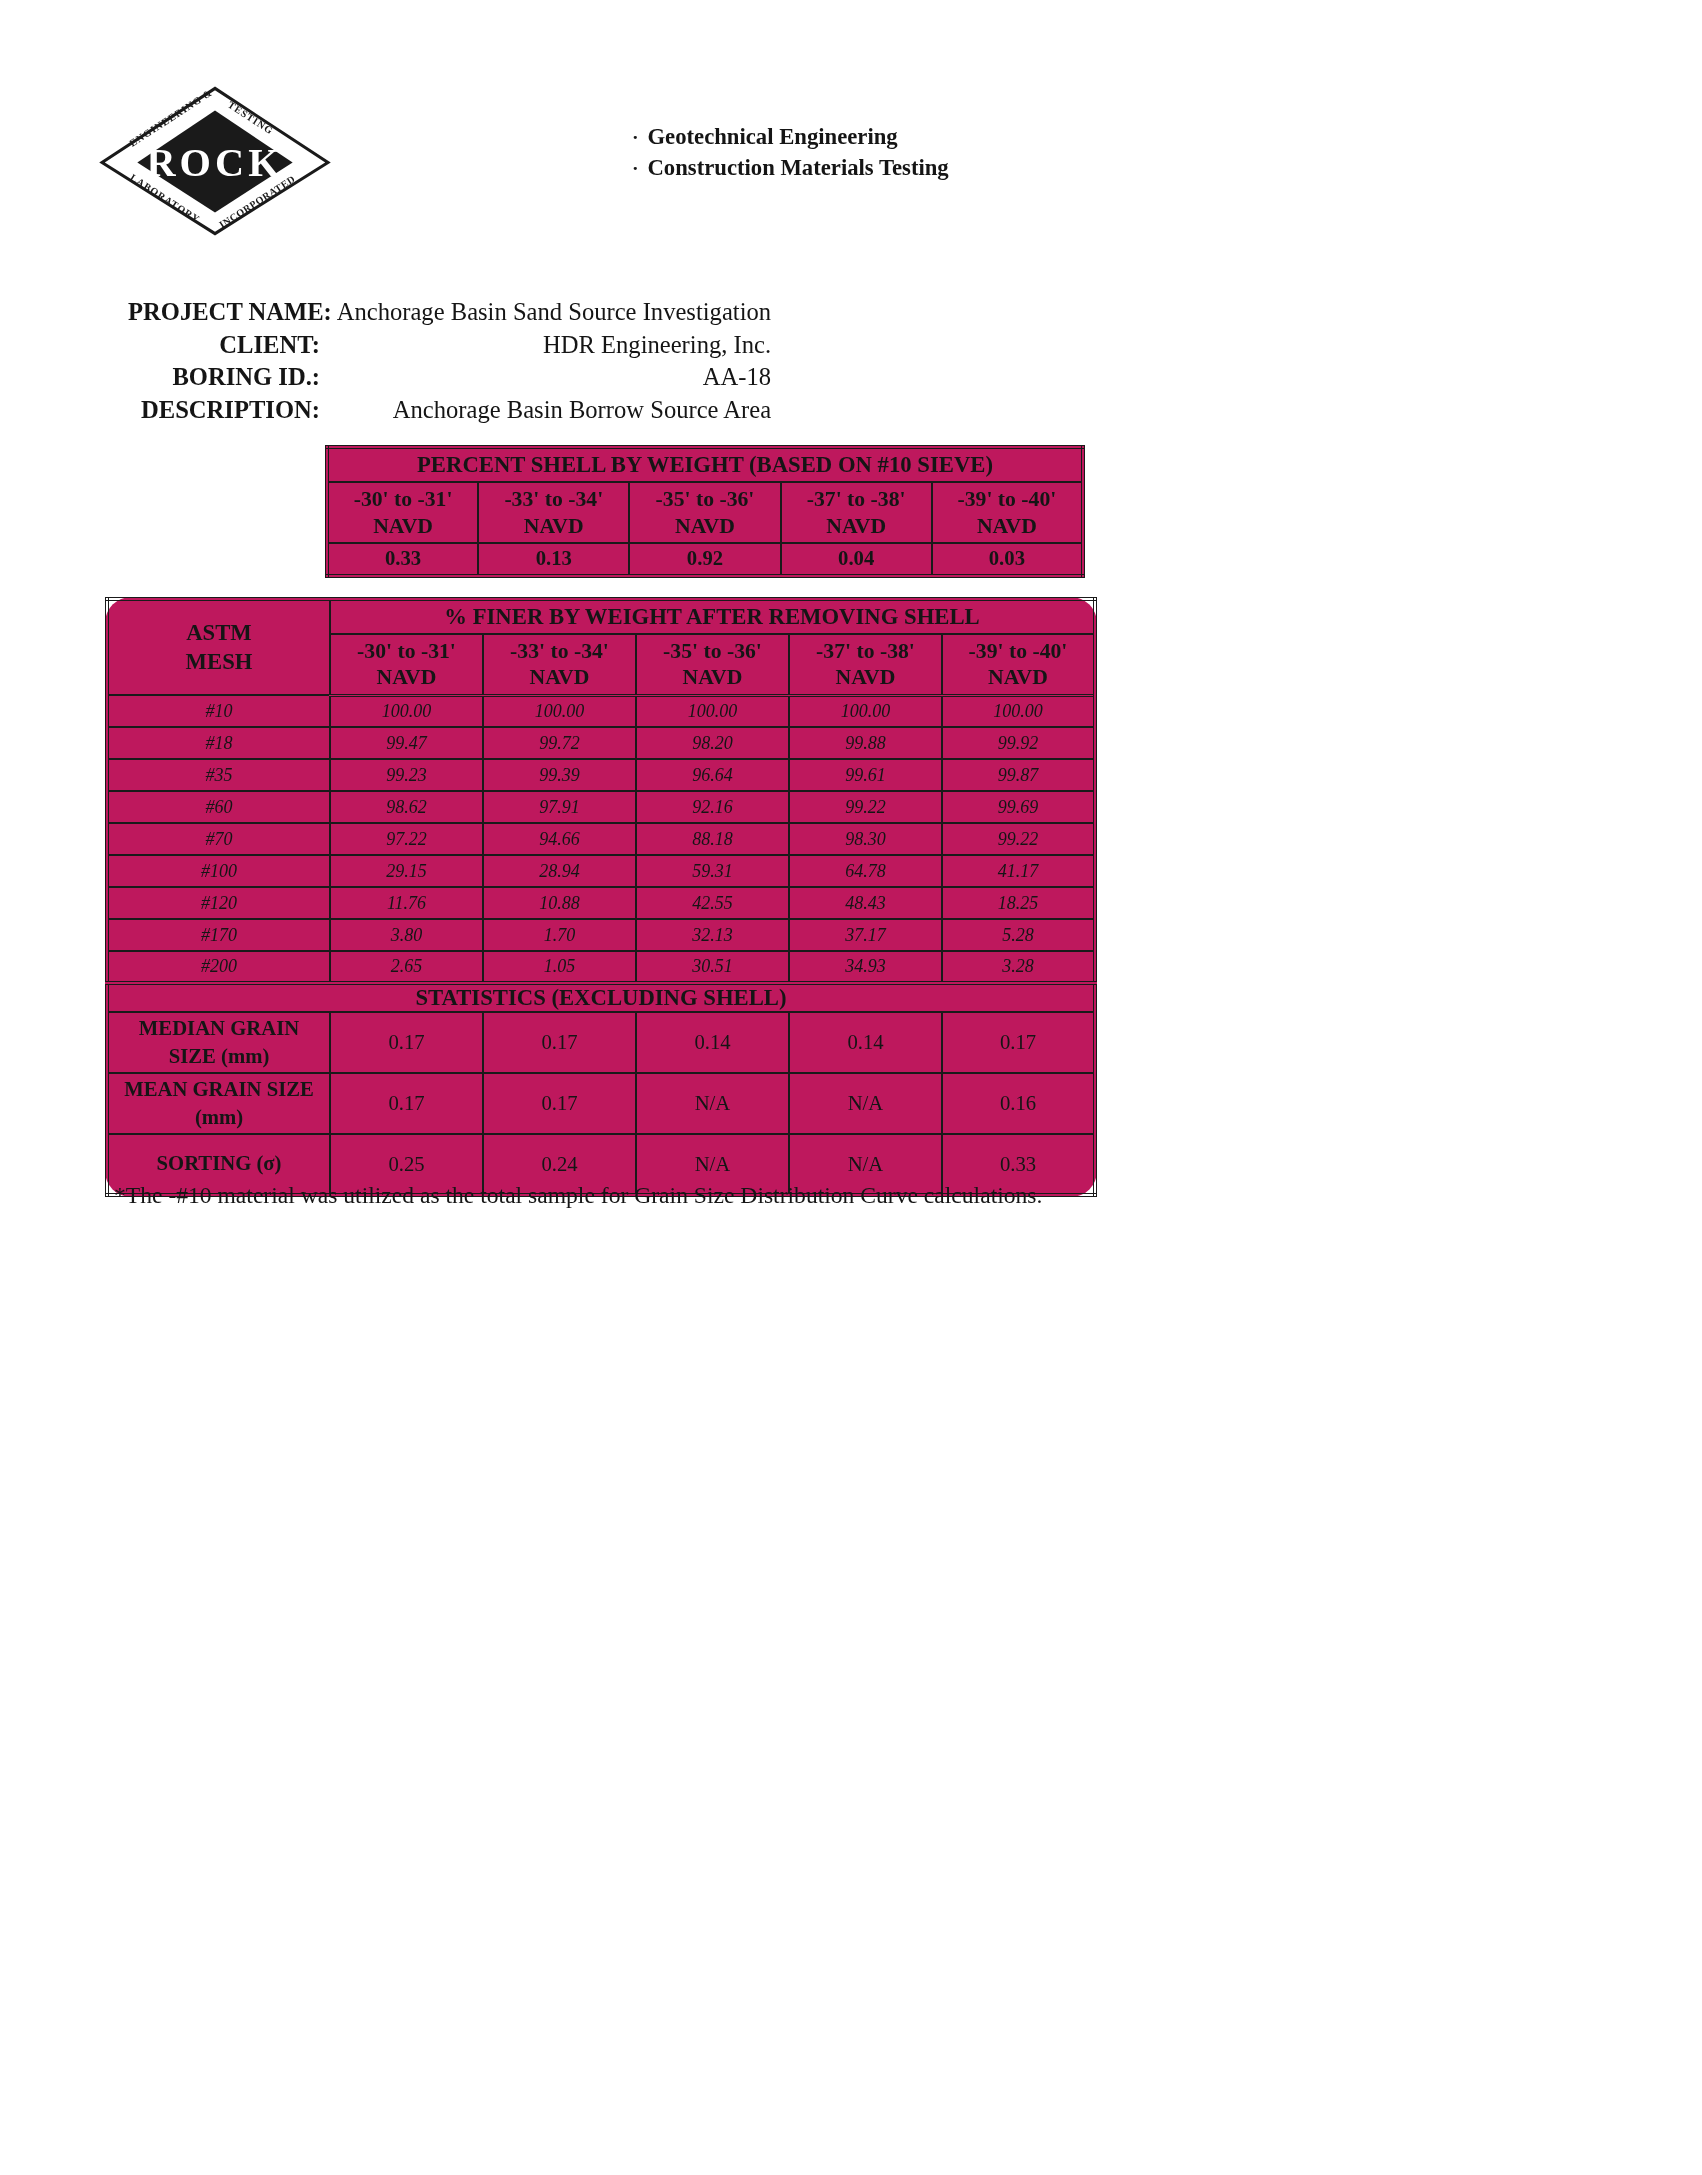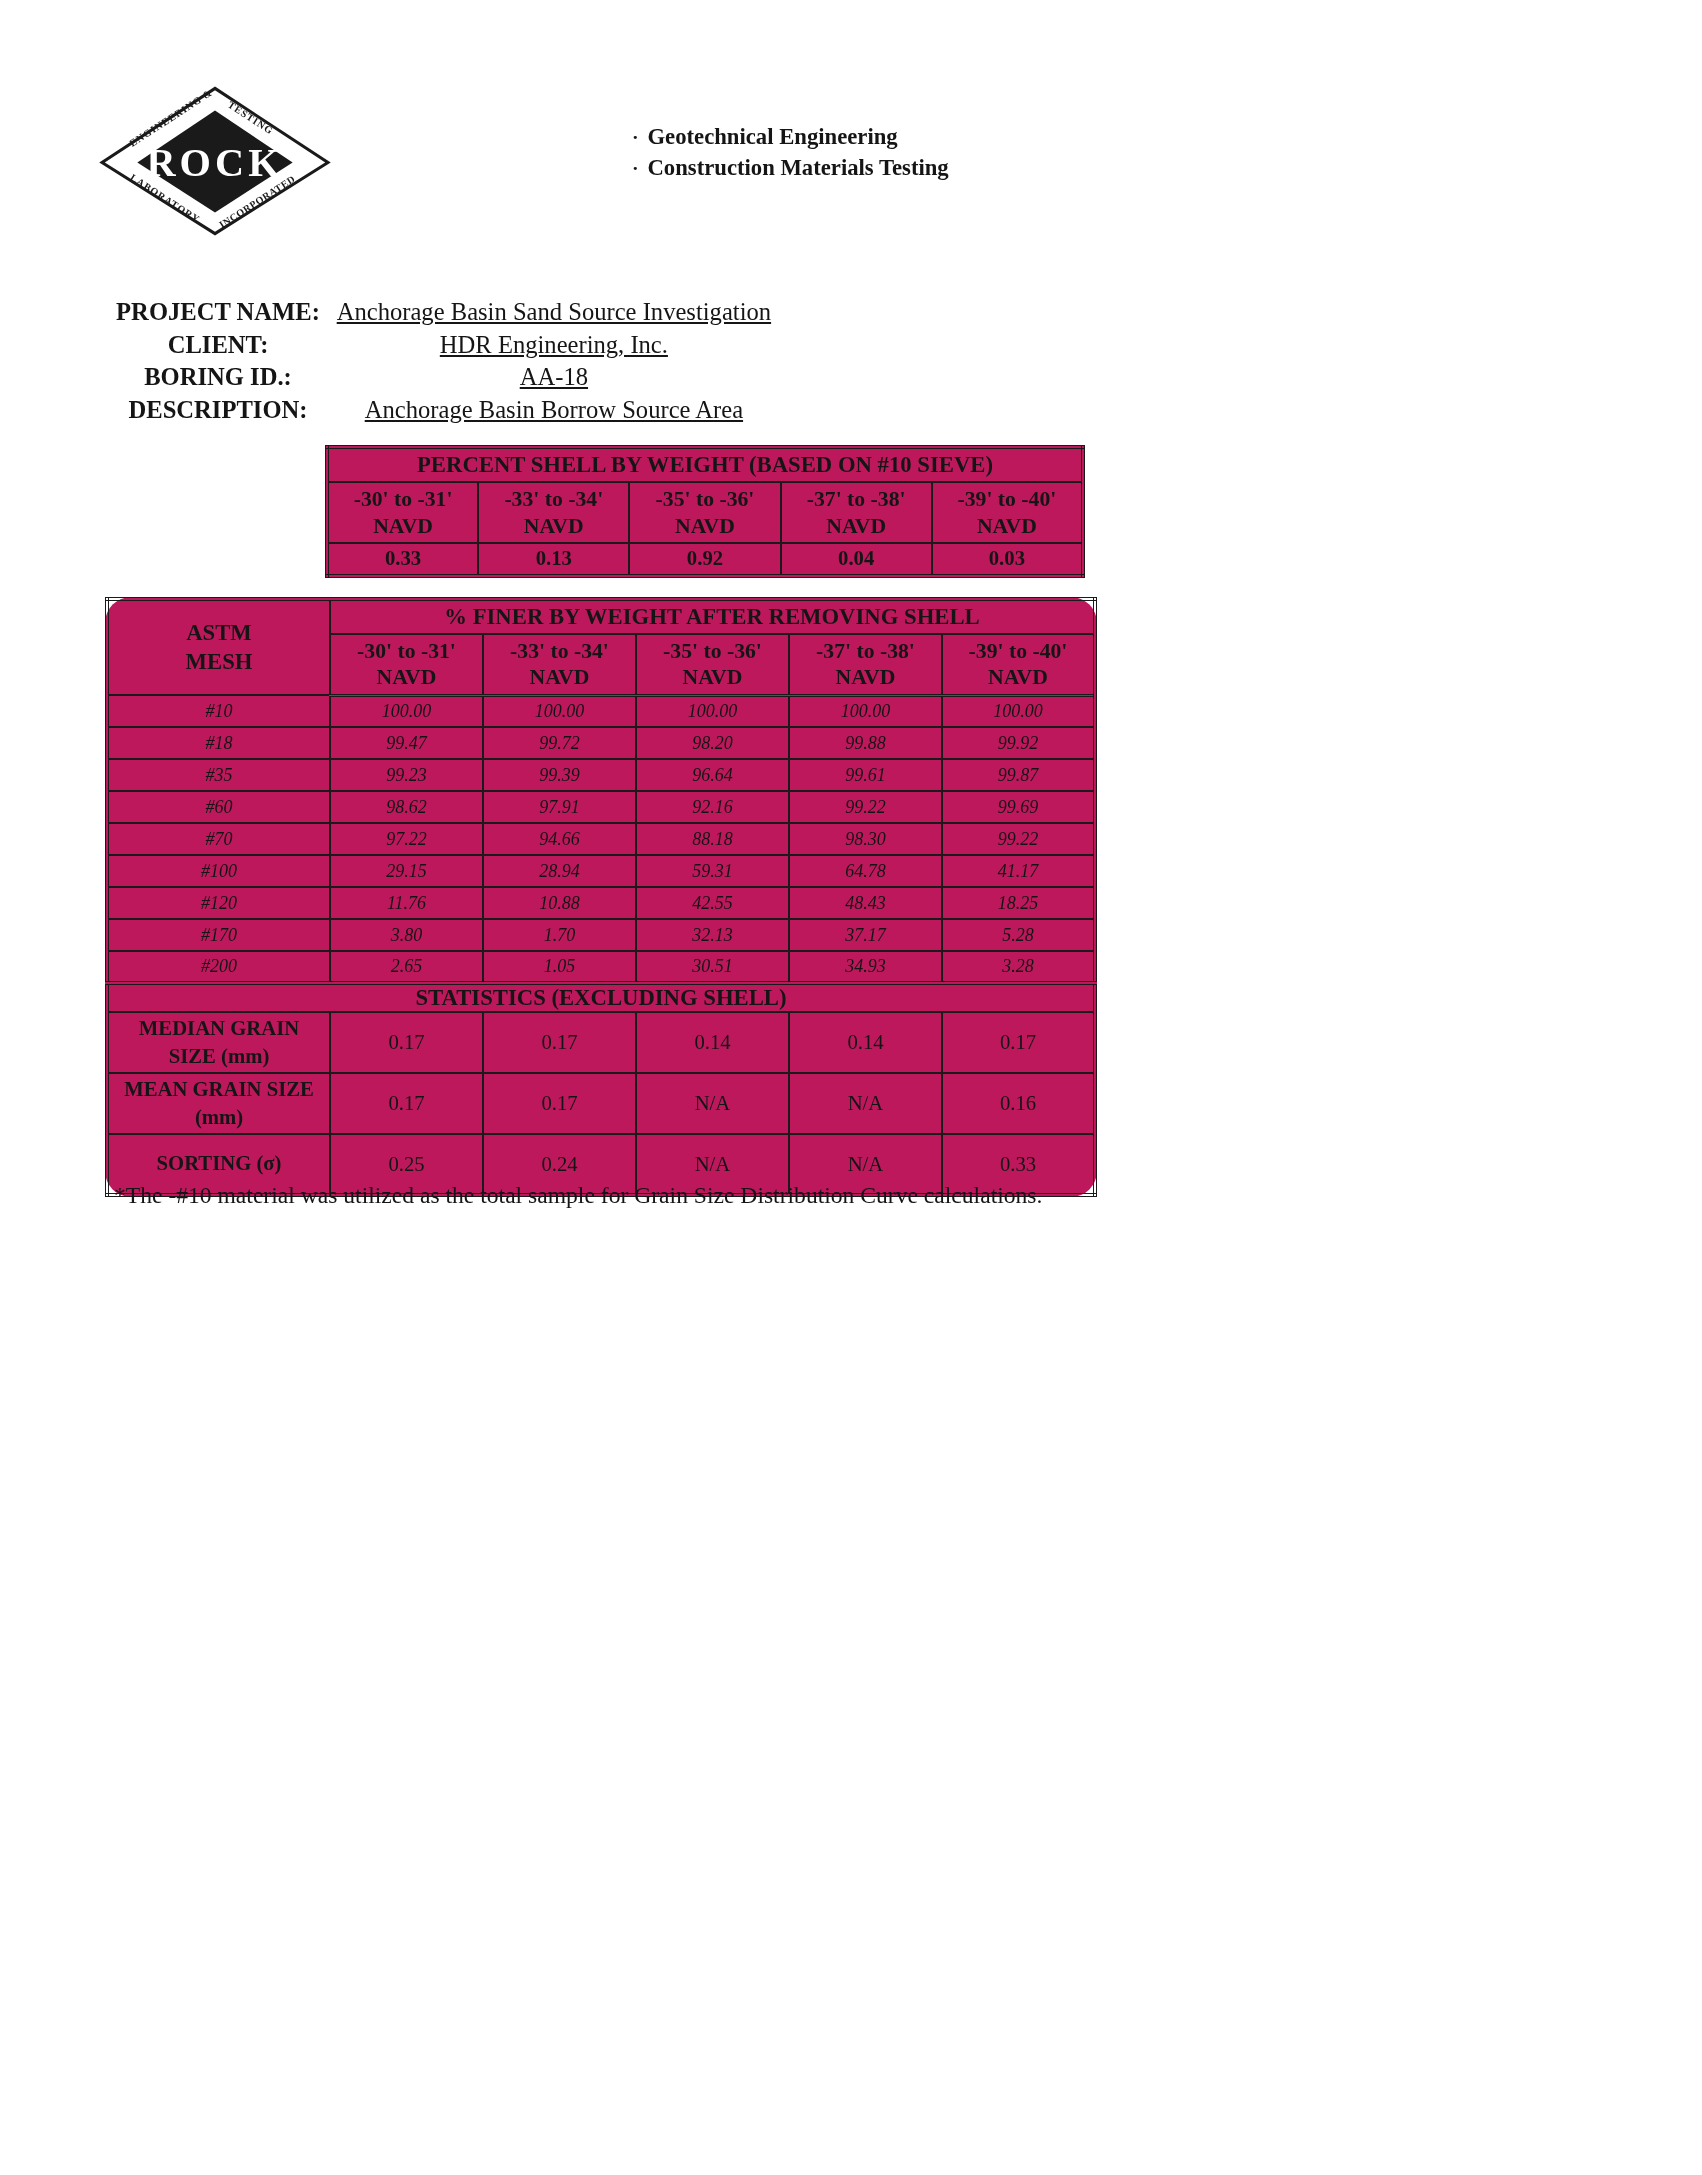--- a/index.html
+++ b/index.html
@@ -20,22 +20,22 @@
   .services { left: 632px; top: 122px; font-weight: bold; font-size: 22.7px; line-height: 30.5px; }
   .services .row { display: flex; align-items: baseline; gap: 8.9px; }
   .services .bullet { font-size: 19.7px; }
 
   
   .project {
     left: 116px; top: 296px;
     display: grid; grid-template-columns: 204px auto;
     column-gap: 16.7px; font-size: 24.6px; line-height: 32.5px;
   }
-  .project .lbl { font-weight: bold; text-align: center; white-space: nowrap; }
-  .project .val { text-align: center; white-space: nowrap; text-decoration: underline; }
+  .project .lbl { font-weight: bold; text-align: right; white-space: nowrap; margin-left: 12px; }
+  .project .val { text-align: right; white-space: nowrap; }
 
   
   table { border-collapse: collapse; table-layout: fixed; background: #be185d; }
   th, td {
     border: 2px solid #1a1a1a;
     text-align: center; vertical-align: middle;
     padding: 0; overflow: hidden;
   }
   table.doc-table { border: 4.9px double #1a1a1a; }
   .tbl-title { font-weight: bold; font-size: 22.7px; height: 35px; }

